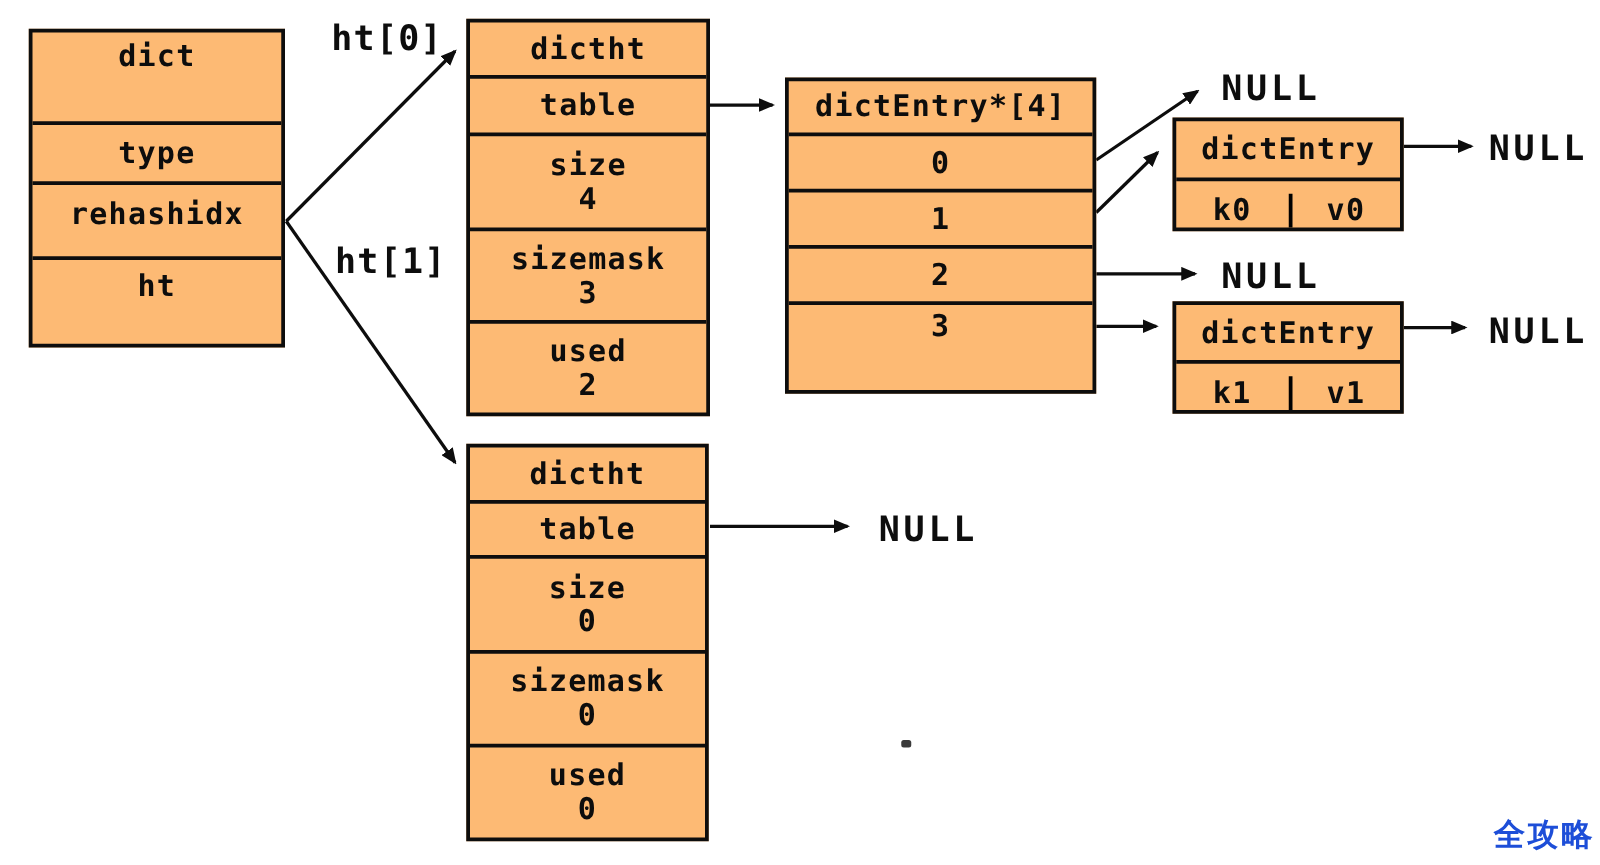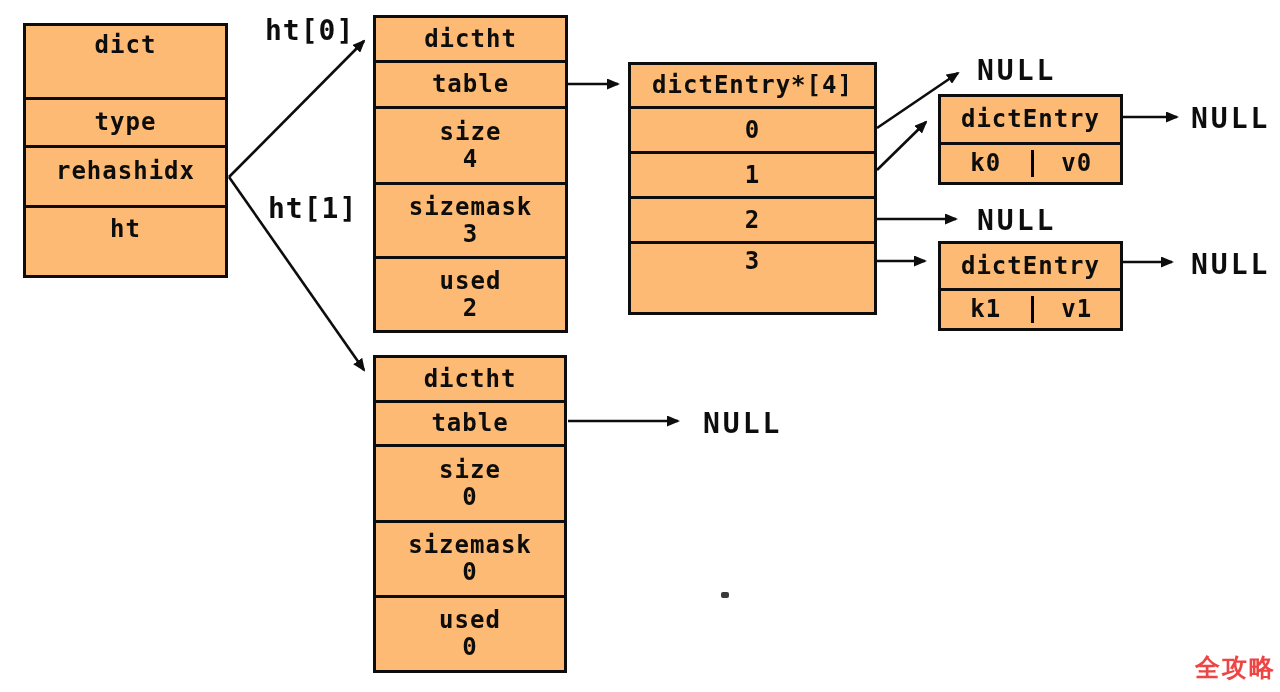--- a/index.html
+++ b/index.html
@@ -12,21 +12,21 @@
   .box {
     position:absolute; border:3px solid #0d0d0d; box-sizing:border-box;
     background:#fdba74; display:flex; flex-direction:column;
   }
   .cell {
     box-sizing:border-box; border-top:3px solid #0d0d0d;
     display:flex; flex-direction:column; align-items:center; justify-content:center;
     font-size:24px; line-height:1.12; letter-spacing:1px; white-space:nowrap;
   }
   .cell:first-child { border-top:none; }
-  .kvrow { flex-direction:row; align-items:center; padding:0; }
+  .kvrow { flex-direction:row; align-items:flex-end; padding:0; }
   .kvcell {
     box-sizing:border-box; flex:1 1 50%;
     display:flex; align-items:center; justify-content:center;
     font-size:24px; letter-spacing:1px;
   }
   .kvcell + .kvcell { border-left:3px solid #000000; }
   .float-label {
     position:absolute; font-size:28px; letter-spacing:1px; line-height:1; white-space:nowrap;
   }
   .null-label { letter-spacing:3px; }
@@ -171,15 +171,15 @@
   </div>
 
   <span class="float-label null-label" style="left:977px; top:57px;">NULL</span>
   <span class="float-label null-label" style="left:1191px; top:105px;">NULL</span>
   <span class="float-label null-label" style="left:977px; top:207px;">NULL</span>
   <span class="float-label null-label" style="left:1191px; top:251px;">NULL</span>
   <span class="float-label null-label" style="left:703px; top:410px;">NULL</span>
 
   <div class="stray-dot"></div>
 
-  <span class="watermark" style="color: #ef4444;">全攻略</span>
+  <span class="watermark" style="color: #1d4ed8;">全攻略</span>
 
 </div>
 
 </body></html>

